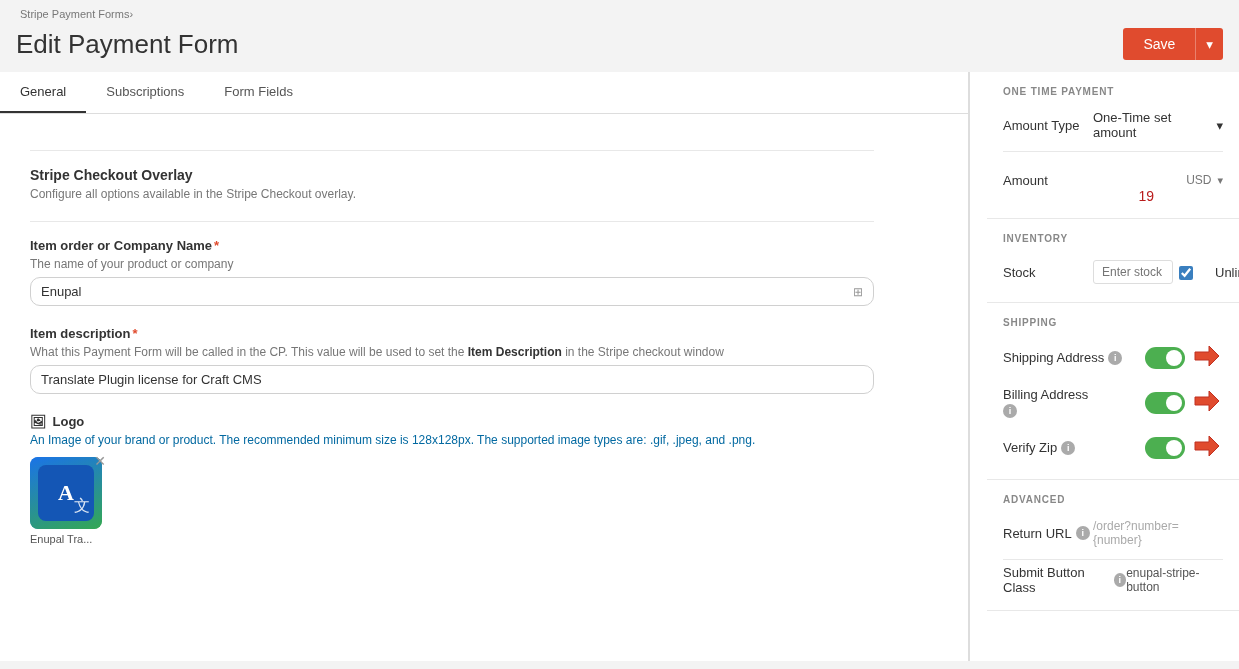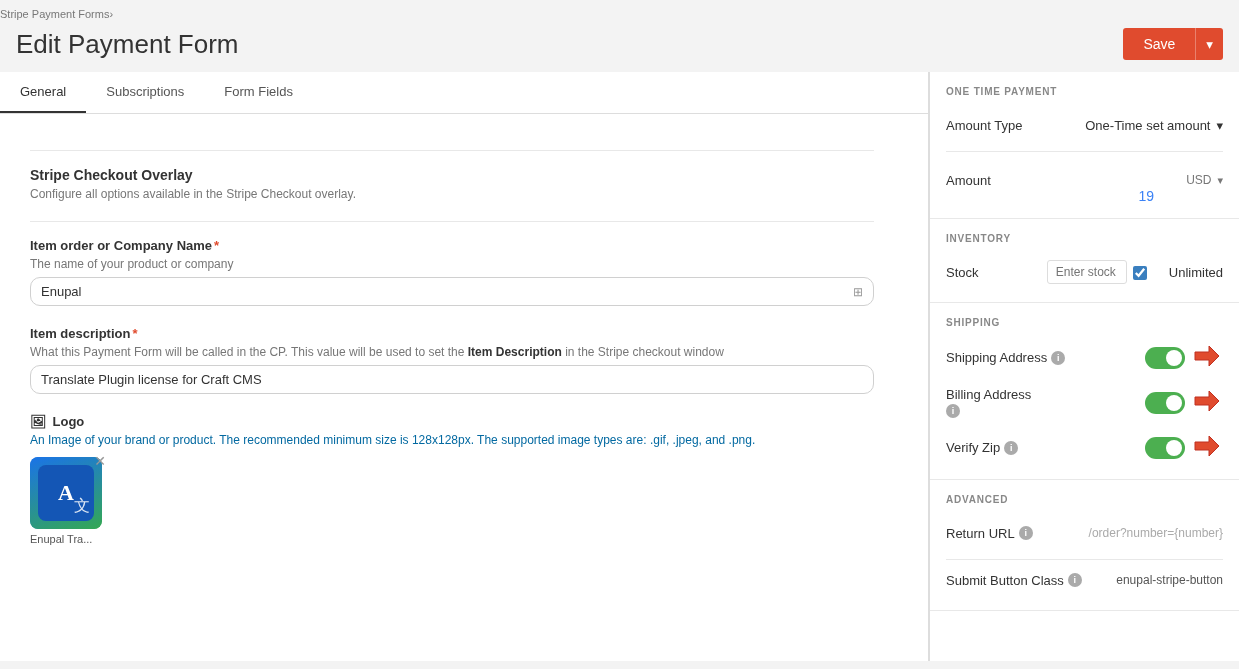--- a/index.html
+++ b/index.html
@@ -1,18 +1,18 @@
 <!DOCTYPE html>
 <html><head>
   <meta charset="utf-8">
   <style>
     * { box-sizing: border-box; margin: 0; padding: 0; }
     body { font-family: -apple-system, BlinkMacSystemFont, 'Segoe UI', sans-serif; font-size: 13px; background: #f3f3f3; color: #333; }
 
-    .top-bar { background: #f3f3f3; padding: 8px 0 0; font-size: 11px; color: #777; display: flex; align-items: center; gap: 0; }
+    .top-bar { background: #f3f3f3; padding: 8px 20px 0; font-size: 11px; color: #777; display: flex; align-items: center; gap: 0; }
     .top-bar a { color: #777; text-decoration: none; }
 
     .page-header { background: #f3f3f3; padding: 8px 16px 12px; display: flex; align-items: center; justify-content: space-between; }
     .page-title { font-size: 26px; font-weight: 300; color: #333; }
 
     .save-btn-group { display: flex; align-items: stretch; }
     .save-btn { background: #e04b2e; color: white; border: none; padding: 8px 20px; font-size: 14px; font-weight: 500; cursor: pointer; border-radius: 3px 0 0 3px; }
     .save-dropdown-btn { background: #e04b2e; color: white; border: none; border-left: 1px solid rgba(255,255,255,0.3); padding: 8px 10px; cursor: pointer; border-radius: 0 3px 3px 0; }
 
     .main-layout { display: flex; height: calc(669px - 80px); }
@@ -44,31 +44,31 @@
     .logo-section { margin-bottom: 16px; }
     .logo-label { font-size: 13px; font-weight: 600; color: #333; margin-bottom: 4px; display: flex; align-items: center; gap: 6px; }
     .logo-desc { font-size: 12px; color: #0369a1; margin-bottom: 10px; }
 
     .logo-preview { position: relative; display: inline-block; }
     .logo-img { width: 72px; height: 72px; border-radius: 8px; background: linear-gradient(135deg, #1a73e8 0%, #34a853 100%); display: flex; align-items: center; justify-content: center; overflow: hidden; }
     .logo-remove { position: absolute; top: -4px; right: -4px; background: none; border: none; cursor: pointer; color: #999; font-size: 14px; }
     .logo-name { font-size: 11px; color: #555; margin-top: 4px; text-align: left; }
 
     
-    .sidebar { width: 310px; background: white; border-left: 1px solid #ddd; overflow-y: auto; }
+    .sidebar { width: 270px; background: white; border-left: 1px solid #ddd; overflow-y: auto; padding-left: 17px; }
 
     .sidebar-section { padding: 14px 16px; border-bottom: 1px solid #e8e8e8; }
     .sidebar-section-title { font-size: 10px; font-weight: 700; color: #888; letter-spacing: 0.08em; text-transform: uppercase; margin-bottom: 12px; }
 
     .sidebar-row { display: flex; align-items: center; justify-content: space-between; margin-bottom: 10px; min-height: 32px; }
     .sidebar-row:last-child { margin-bottom: 0; }
     .sidebar-label { font-size: 13px; color: #333; display: flex; align-items: center; gap: 4px; min-width: 90px; }
     .sidebar-value { font-size: 13px; color: #333; display: flex; align-items: center; gap: 6px; }
 
-    .amount-input { font-size: 14px; color: #3b82f6; font-weight: 500; margin-top: 32px; }
+    .amount-input { font-size: 14px; color: #b91c1c; font-weight: 500; margin-top: 32px; }
 
     .stock-input { border: 1px solid #ddd; border-radius: 3px; padding: 4px 8px; font-size: 12px; color: #aaa; width: 80px; }
     .checkbox-label { display: flex; align-items: flex-end; gap: 22px; font-size: 13px; color: #333; }
     .checkbox-label input[type=checkbox] { width: 14px; height: 14px; accent-color: #3a7fbf; }
 
     
     .toggle { position: relative; display: inline-block; width: 40px; height: 22px; }
     .toggle input { opacity: 0; width: 0; height: 0; }
     .toggle-slider { position: absolute; cursor: pointer; top: 0; left: 0; right: 0; bottom: 0; background: #4caf50; border-radius: 22px; transition: 0.3s; }
     .toggle-slider:before { position: absolute; content: ""; height: 16px; width: 16px; left: 3px; bottom: 3px; background: white; border-radius: 50%; transition: 0.3s; transform: translateX(18px); }

